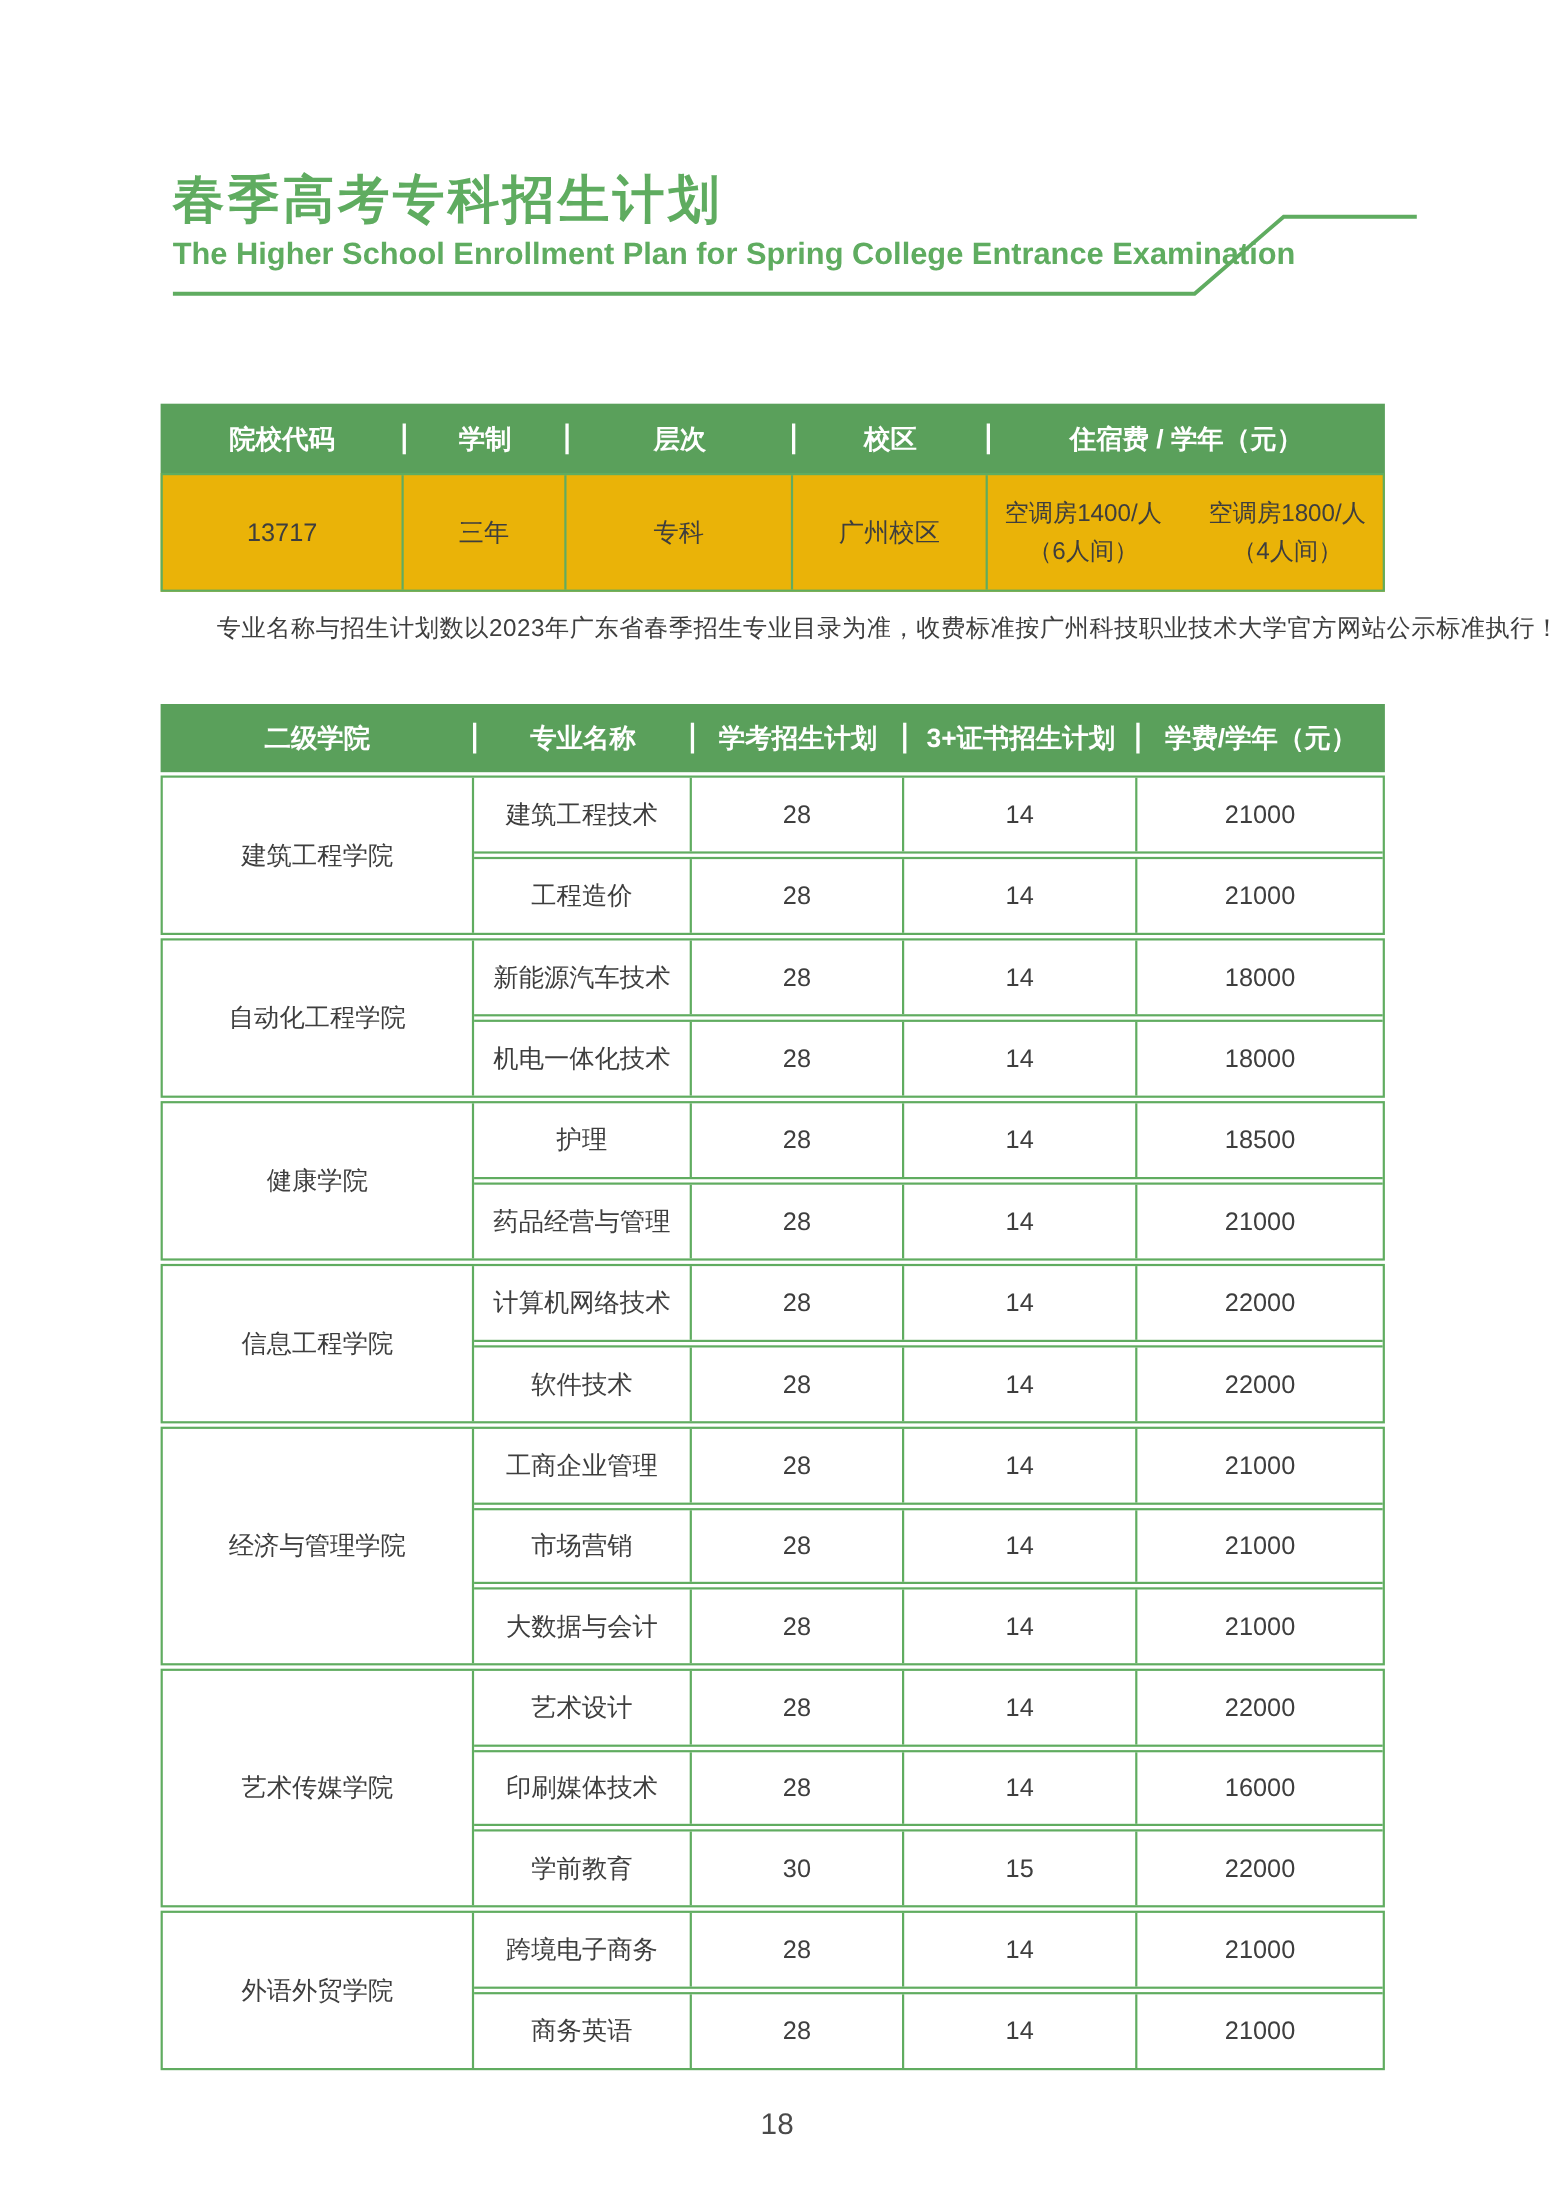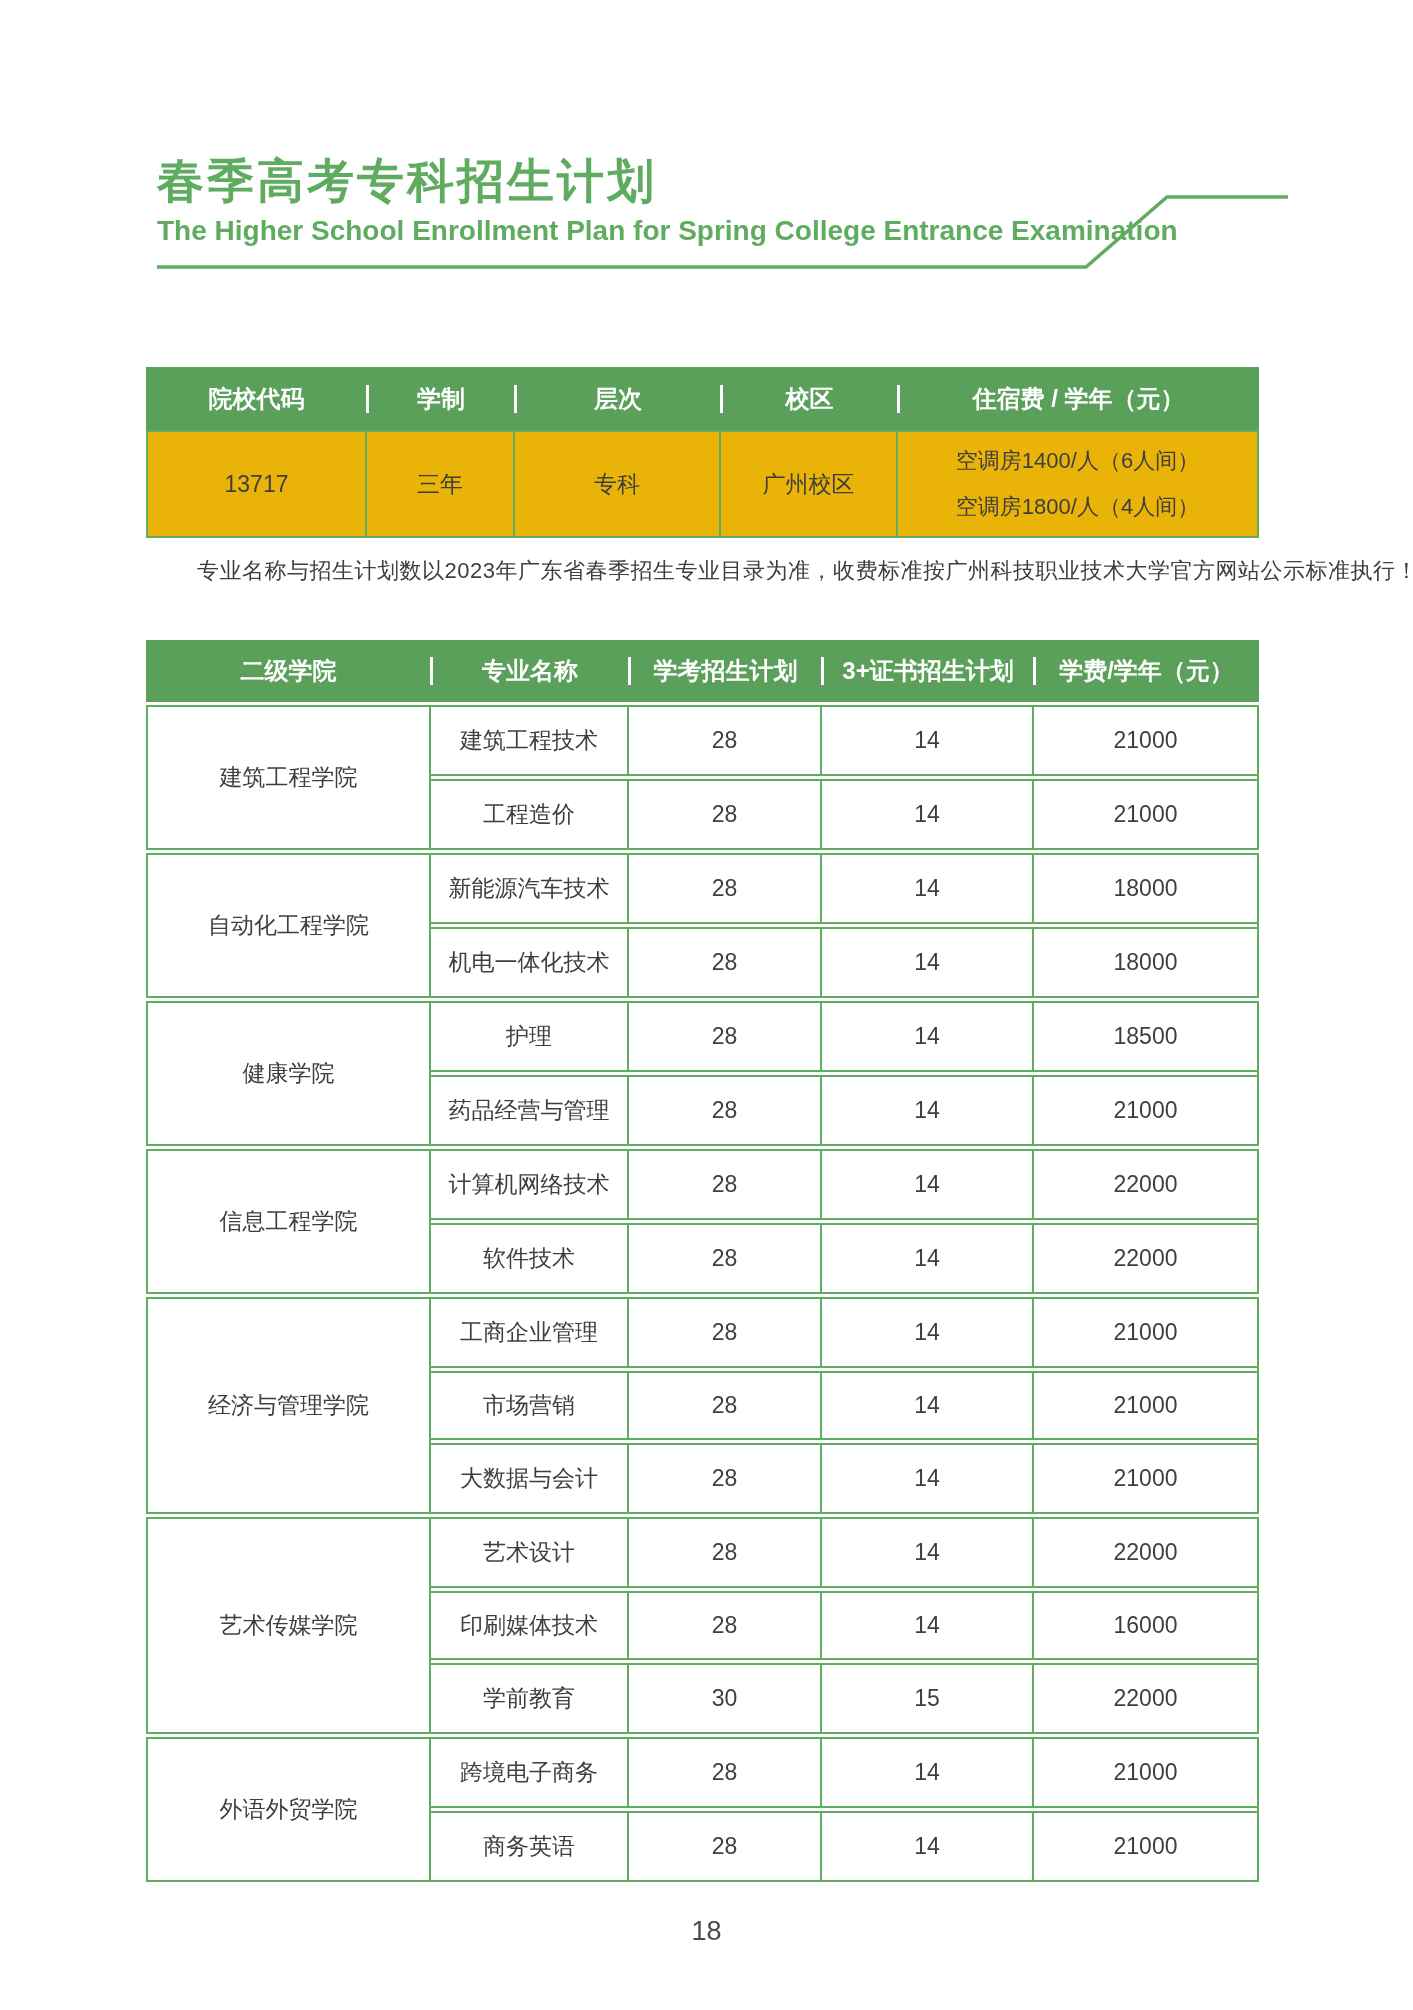--- a/index.html
+++ b/index.html
@@ -38,21 +38,21 @@
   .t1{top:367px;}
   .t1 .thead{height:63px;font-size:24px;}
   .t1c1{width:221px}.t1c2{width:148px}.t1c3{width:206px}.t1c4{width:177px}.t1c5{flex:1}
   .t1row{
     display:flex;height:108px;border:2px solid var(--green-bd);
     box-sizing:border-box;background:#eab308;
   }
   .t1row .cell{border-right:2px solid var(--green-bd);}
   .t1row .cell:last-child{border-right:none;}
   .t1row .t1c1{width:219px}.t1row .t1c3{width:206px}
-  .accom{flex-direction:column;font-size:22px;line-height:1.55;gap:12px;}
+  .accom{font-size:22px;line-height:1.55;gap:12px;}
   
   .note{
     position:absolute;left:157px;top:556px;width:1110px;font-size:22px;
     color:var(--text-dark);letter-spacing:0.5px;white-space:nowrap;margin-left:40px;
   }
   
   .t2{top:640px;}
   .t2 .thead{height:62px;font-size:24px;}
   .t2c1{width:285px}.t2c2{width:198px}.t2c3{width:193px}.t2c4{width:212px}.t2c5{flex:1}
   .group{

